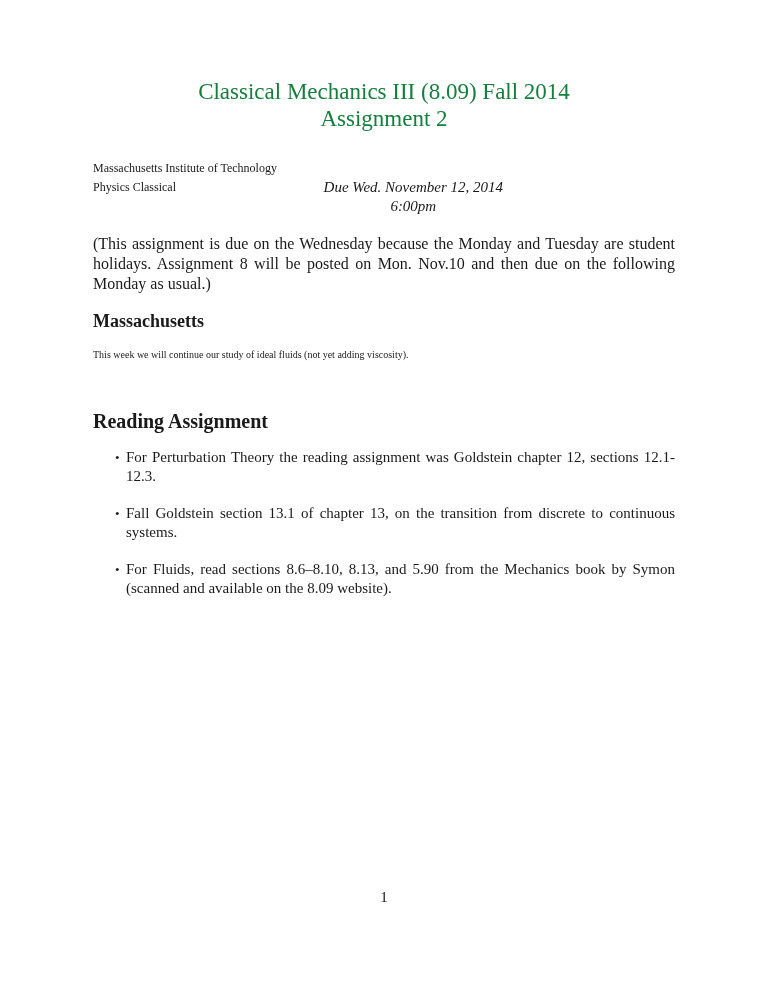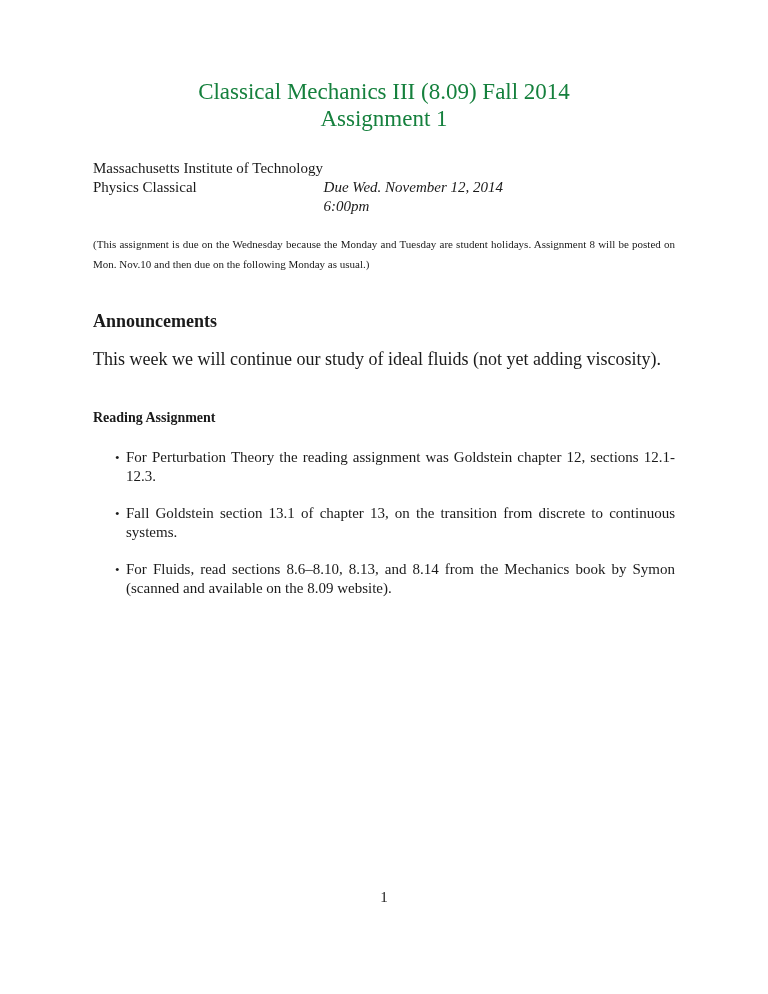--- a/index.html
+++ b/index.html
@@ -4,69 +4,69 @@
 <style>
   html, body { margin: 0; padding: 0; background: #ffffff; }
   body {
     width: 768px; height: 994px; position: relative; overflow: hidden;
     font-family: "DejaVu Serif", "Liberation Serif", serif;
     color: #1a1a1a;
   }
   .page { position: absolute; left: 0; top: 0; width: 768px; height: 994px; }
   .title-block { position: absolute; top: 78px; left: 0; width: 768px; text-align: center; }
   .title-line { font-family: "Liberation Serif", serif; font-size: 23px; line-height: 27px; color: #15803d; }
-  .meta-left { position: absolute; left: 93px; top: 159px; font-family: "Liberation Serif", serif; font-size: 15px; line-height: 19px; }
-  .meta-right { position: absolute; right: 266px; top: 178px; text-align: left; font-family: "Liberation Serif", serif; font-style: italic; font-size: 15px; line-height: 19px; }
+  .meta-left { position: absolute; left: 93px; top: 159px; font-family: "Liberation Serif", serif; font-size: 12px; line-height: 19px; }
+  .meta-right { position: absolute; right: 266px; top: 178px; text-align: center; font-family: "Liberation Serif", serif; font-style: italic; font-size: 15px; line-height: 19px; }
   .meta-right { right: 265px; }
-  .intro { position: absolute; left: 93px; top: 234px; width: 582px; font-family: "Liberation Serif", serif; font-size: 11px; line-height: 20px; text-align: justify; }
+  .intro { position: absolute; left: 93px; top: 234px; width: 582px; font-family: "Liberation Serif", serif; font-size: 16px; line-height: 20px; text-align: justify; }
   .h-announce { position: absolute; left: 93px; top: 311px; font-family: "Liberation Serif", serif; font-weight: bold; font-size: 18px; }
-  .p-announce { position: absolute; left: 93px; top: 349px; font-family: "Liberation Serif", serif; font-size: 18px; text-align: right; }
-  .h-reading { position: absolute; left: 93px; top: 410px; font-family: "Liberation Serif", serif; font-weight: bold; font-size: 14px; }
+  .p-announce { position: absolute; left: 93px; top: 349px; font-family: "Liberation Serif", serif; font-size: 10px; text-align: right; }
+  .h-reading { position: absolute; left: 93px; top: 410px; font-family: "Liberation Serif", serif; font-weight: bold; font-size: 20px; }
   .reading-list { position: absolute; left: 93px; top: 448px; width: 582px; margin: 0; padding: 0; list-style: none; }
   .reading-item { position: relative; padding-left: 33px; font-family: "Liberation Serif", serif; font-size: 15px; line-height: 19px; margin-bottom: 18px; text-align: justify; }
   .bullet { position: absolute; left: 22px; top: 0; font-size: 13px; }
   .bold { font-weight: normal; }
   .page-number { position: absolute; left: 0; width: 768px; top: 889px; text-align: center; font-family: "Liberation Serif", serif; font-size: 15px; }
 </style>
 </head>
 <body>
 
 <div class="page">
 
   <div class="title-block">
     <div class="title-line">Classical Mechanics III (8.09) Fall 2014</div>
-    <div class="title-line">Assignment 1</div>
+    <div class="title-line">Assignment 2</div>
   </div>
 
   <div class="meta-left">
     <div>Massachusetts Institute of Technology</div>
     <div>Physics Classical</div>
   </div>
 
   <div class="meta-right">
     <div>Due Wed. November 12, 2014</div>
     <div>6:00pm</div>
   </div>
 
   <div class="intro">(This assignment is due on the Wednesday because the Monday and Tuesday are student holidays.  Assignment 8 will be posted on Mon. Nov.10 and then due on the following Monday as usual.)</div>
 
-  <div class="h-announce">Announcements</div>
+  <div class="h-announce">Massachusetts</div>
   <div class="p-announce">This week we will continue our study of ideal fluids (not yet adding viscosity).</div>
 
   <div class="h-reading">Reading Assignment</div>
 
   <ul class="reading-list">
     <li class="reading-item">
       <span class="bullet">•</span>
       <span>For Perturbation Theory the reading assignment was </span><span class="bold">Goldstein</span><span> chapter 12, sections 12.1-12.3.</span>
     </li>
     <li class="reading-item">
       <span class="bullet">•</span>
       <span>Fall </span><span class="bold">Goldstein</span><span> section 13.1 of chapter 13, on the transition from discrete to continuous systems.</span>
     </li>
     <li class="reading-item">
       <span class="bullet">•</span>
-      <span>For Fluids, read sections 8.6–8.10, 8.13, and 8.14 from the Mechanics book by </span><span class="bold">Symon</span><span> (scanned and available on the 8.09 website).</span>
+      <span>For Fluids, read sections 8.6–8.10, 8.13, and 5.90 from the Mechanics book by </span><span class="bold">Symon</span><span> (scanned and available on the 8.09 website).</span>
     </li>
   </ul>
 
   <div class="page-number">1</div>
 </div>
 
 </body></html>

